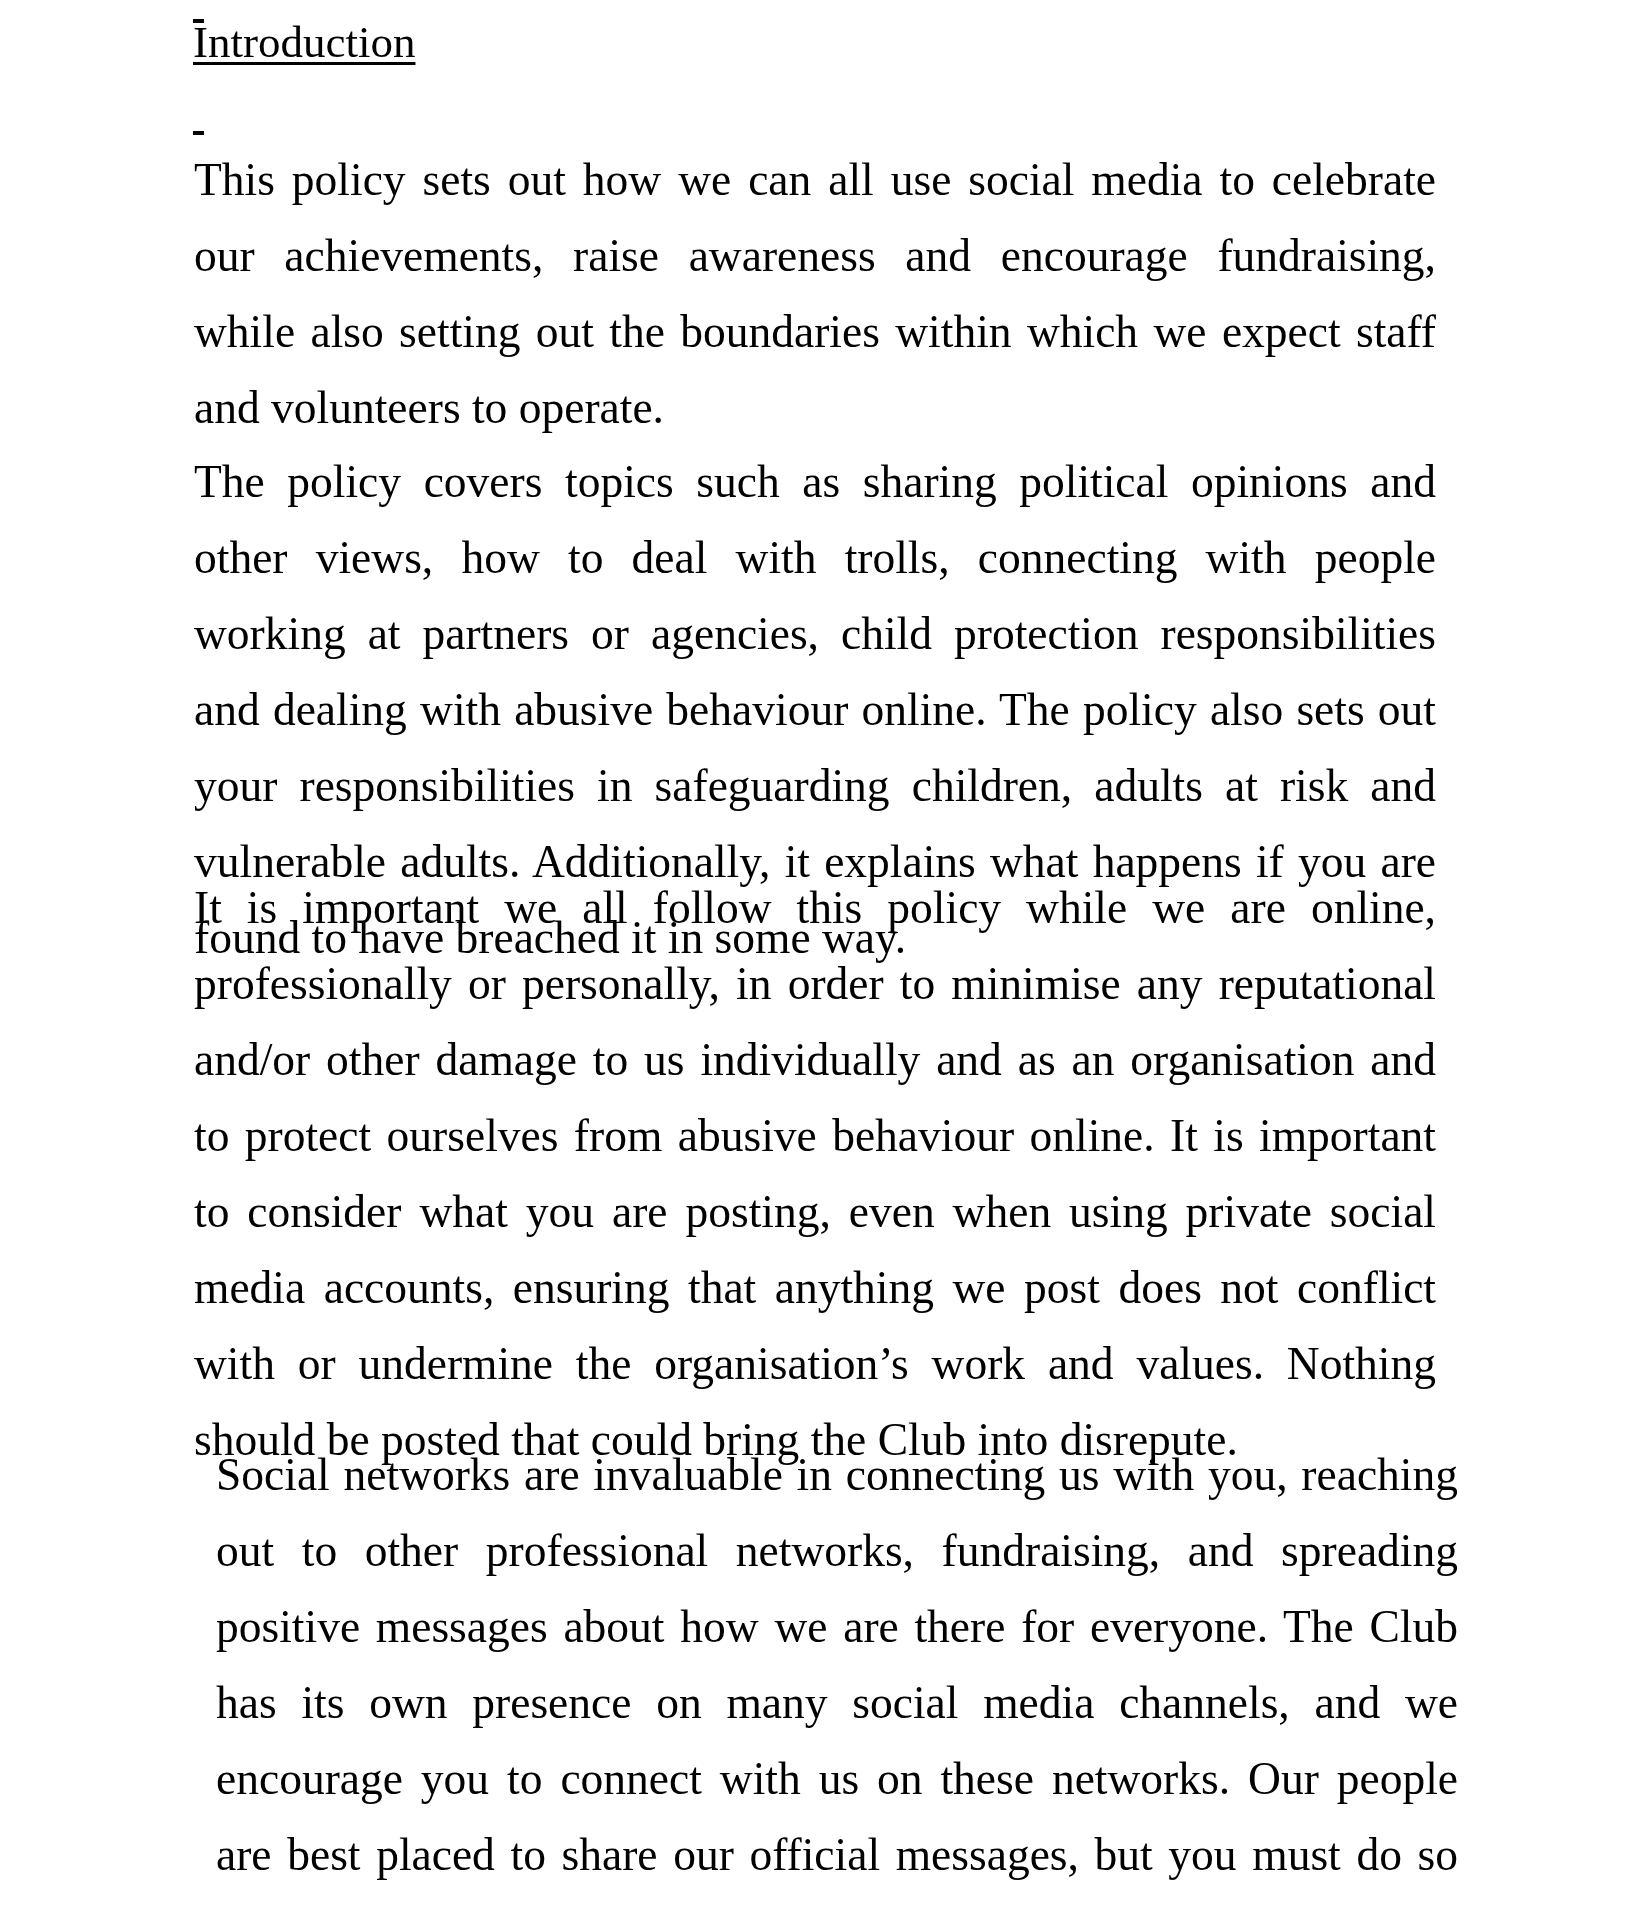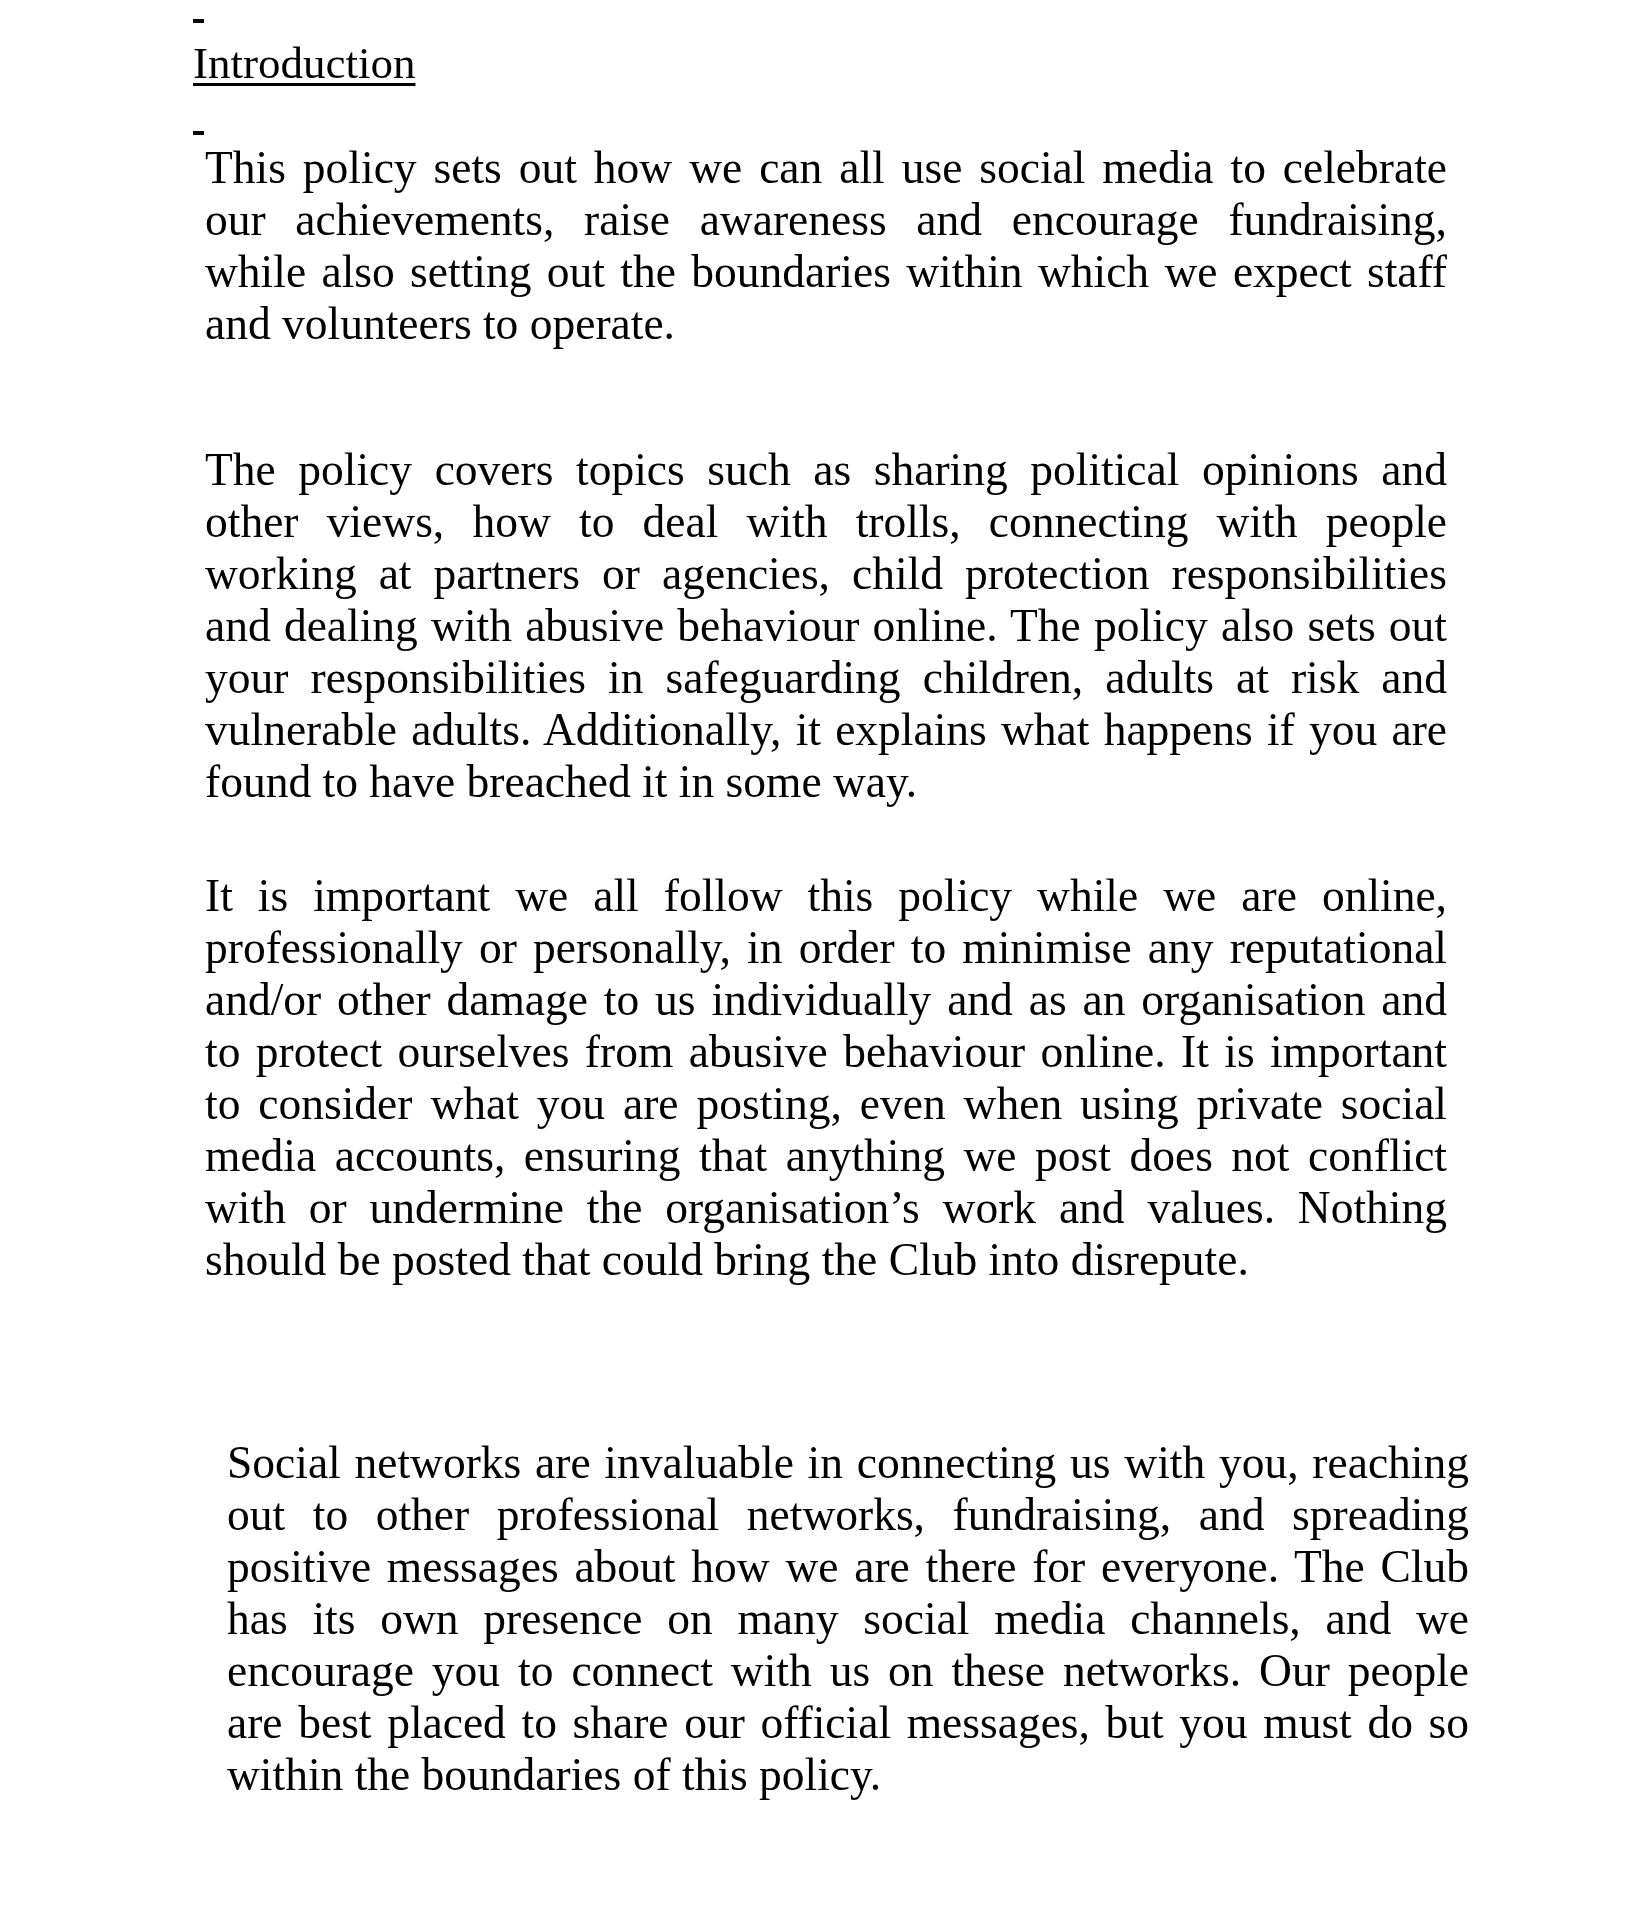--- a/index.html
+++ b/index.html
@@ -26,37 +26,37 @@
       left: 0;
       width: 11px;
       height: 4px;
       background: #000;
     }
     .dash-1 { top: 19px; }
     .dash-2 { top: 131px; }
     .heading {
       position: absolute;
       left: 0;
-      top: 36px;
+      top: 15px;
       margin: 0;
       font-size: 45px;
       line-height: 55px;
       font-weight: normal;
       text-decoration: underline;
       text-decoration-thickness: 3px;
       text-underline-offset: 5px;
       white-space: nowrap;
     }
     .para {
       position: absolute;
-      left: 12px;
+      left: 1px;
       width: 1242px;
       margin: 0;
       font-size: 45.5px;
-      line-height: 52px;
+      line-height: 76px;
       text-align: justify;
       text-align-last: left;
       hyphens: none;
       word-spacing: 0;
     }
     .p1 { top: 142px; }
     .p2 { top: 424px; margin-top: 20px; }
     .p3 { top: 870px; }
     .p4 { top: 1437px; margin-left: 22px; }
   </style>

